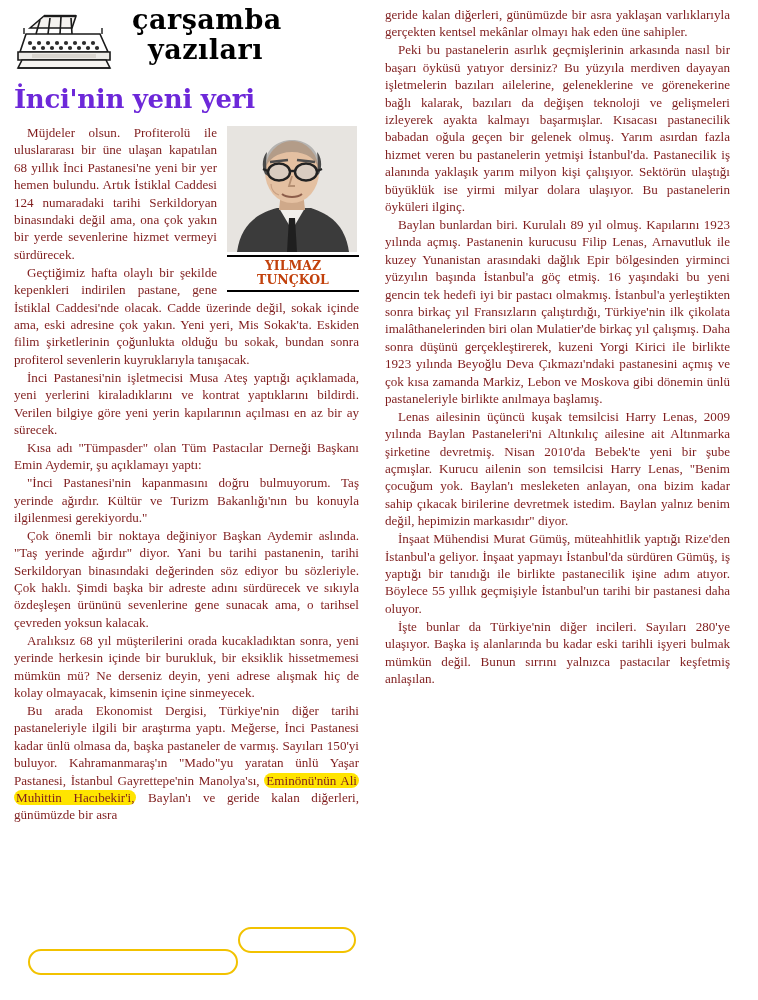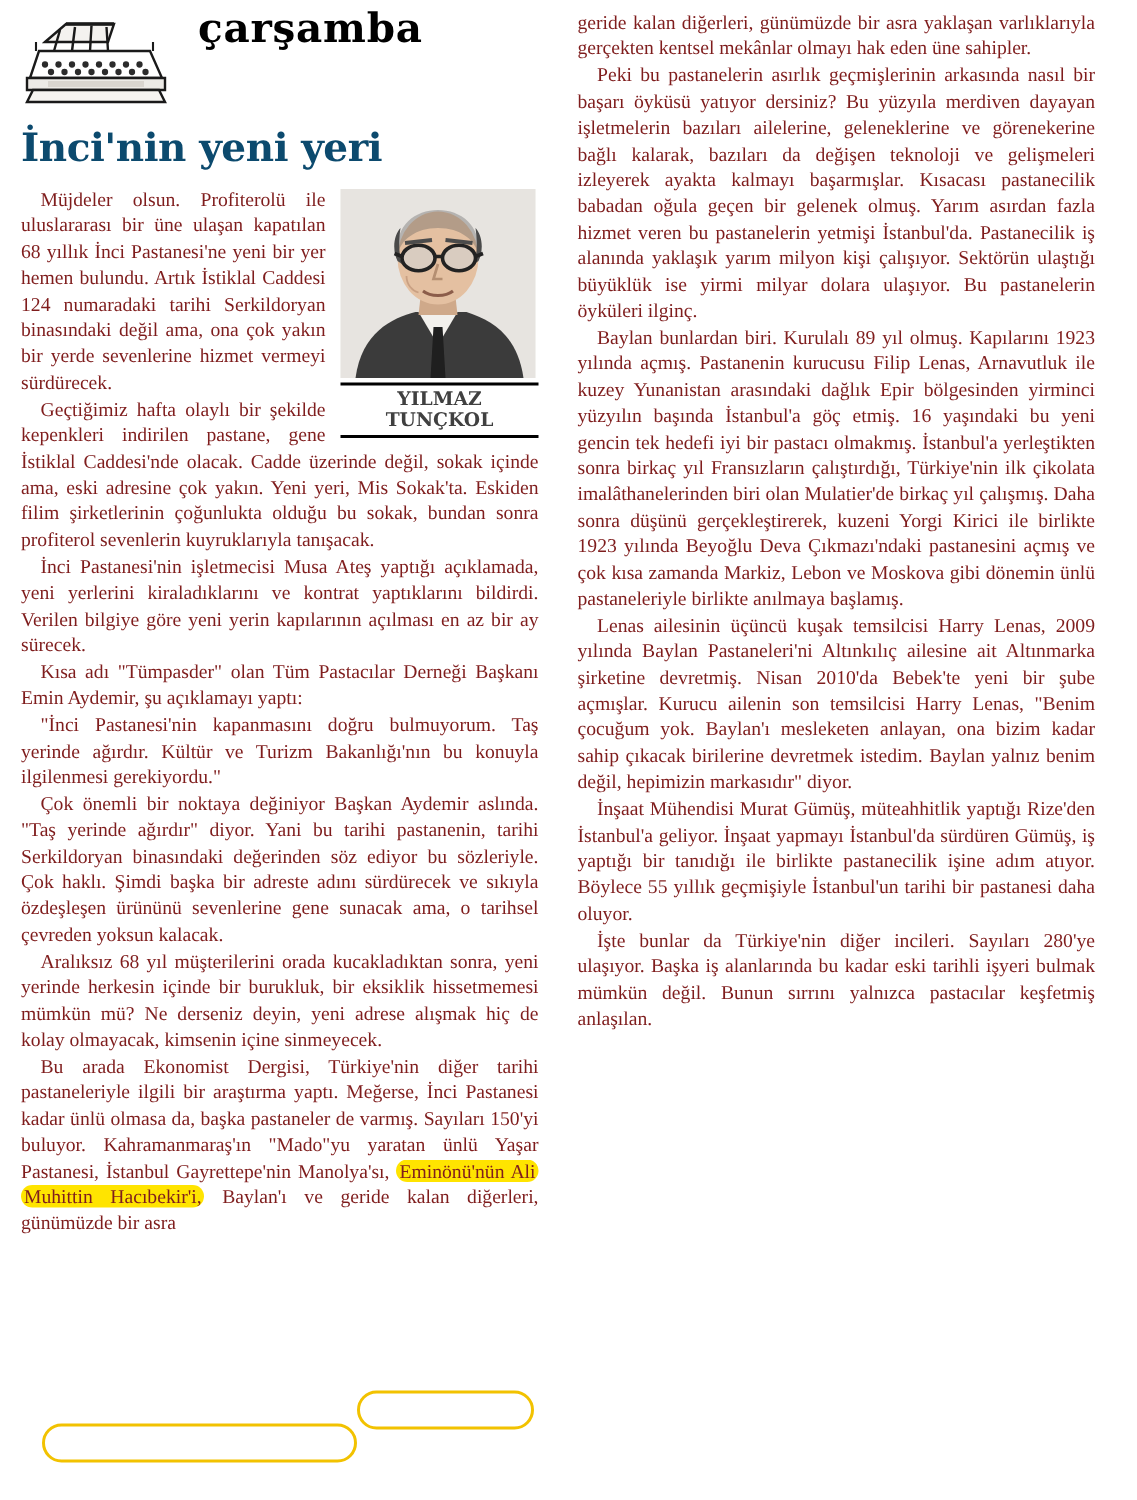--- a/index.html
+++ b/index.html
@@ -67,21 +67,21 @@
     font-size: 27px;
     padding-left: 30px;
     margin-top: 3px;
   }
   .headline {
     font-family: "DejaVu Serif", serif;
     font-weight: bold;
     font-size: 26px;
     letter-spacing: -0.3px;
     margin: 6px 0 10px 0;
-    color: #0c4a6e;
+    color: #6d28d9;
   }
 
   
   .byline-block {
     float: right;
     width: 132px;
     margin: 2px 0 4px 10px;
     text-align: center;
   }
   .photo {
@@ -95,21 +95,21 @@
   .photo svg { display: block; }
   .byline-name {
     border-top: 2px solid #000;
     border-bottom: 2px solid #000;
     margin-top: 3px;
     padding: 2px 0 3px 0;
     font-family: "DejaVu Serif", serif;
     font-weight: bold;
     font-size: 12.5px;
     line-height: 1.12;
-    color: #404040;
+    color: #c2410c;
   }
 
   
   p.body {
     font-family: "Liberation Serif", serif;
     font-size: 13.1px;
     line-height: 1.33;
     text-align: justify;
     text-justify: inter-word;
     margin: 0 0 0.5px 0;
@@ -176,20 +176,21 @@
                 <circle cx="83" cy="40" r="2.1"></circle>
             </g>
             <g stroke="#1a1a1a" stroke-width="1.4" fill="none">
               <path d="M4 60 L96 60"></path>
               <path d="M10 26 L10 20 M88 26 L88 20"></path>
             </g>
           </svg>
         </div>
         <div class="mast-words">
           <div class="mast-line1">çarşamba</div>
+          <div class="mast-line2">yazıları</div>
         </div>
       </div>
 
       <h1 class="headline">İnci'nin yeni yeri</h1>
 
       <div class="byline-block">
         <div class="photo">
           <svg width="130" height="126" viewBox="0 0 130 126" xmlns="http://www.w3.org/2000/svg">
             <rect width="130" height="126" fill="#e7e4e0"></rect>
 

